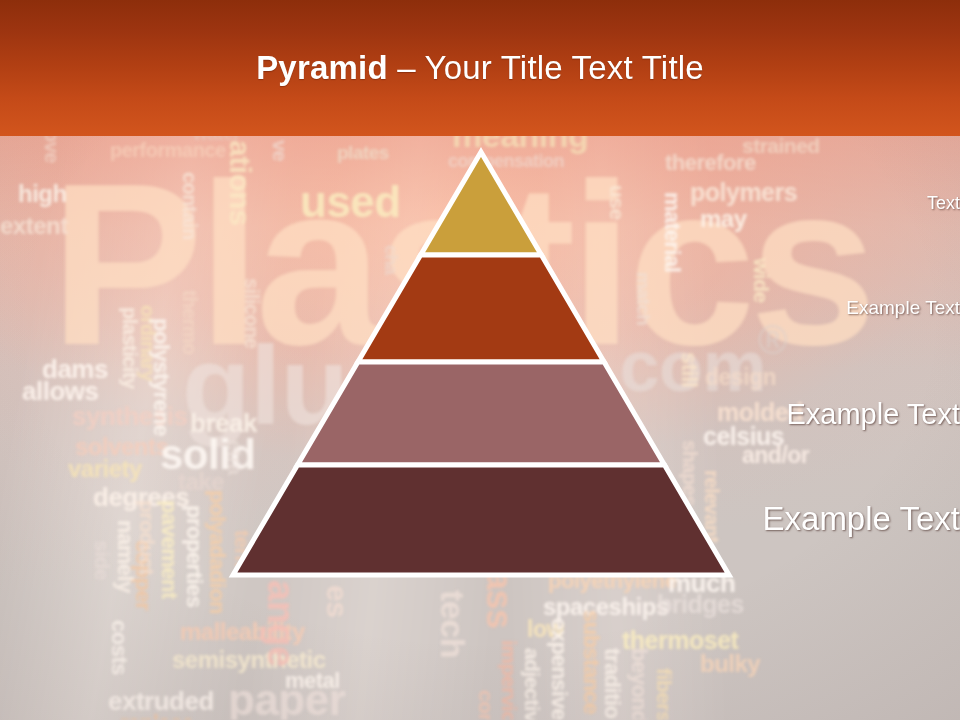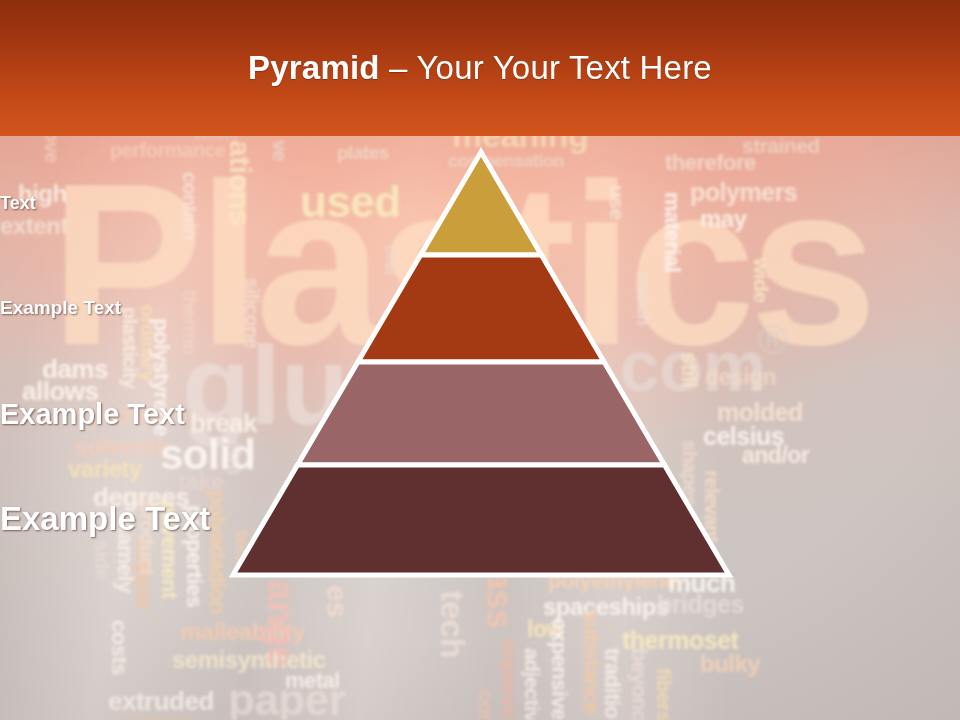--- a/index.html
+++ b/index.html
@@ -91,23 +91,23 @@
 
   
   #pyramid {
     position: absolute;
     left: 0; top: 0;
     width: 960px;
     height: 720px;
   }
   .tier-label {
     position: absolute;
-    text-align: left;
+    text-align: right;
     color: #ffffff;
-    font-weight: 700;
+    font-weight: 400;
     white-space: nowrap;
     text-shadow: 1px 1px 2px rgba(45,15,10,0.55);
     pointer-events: none;
   }
   #label-1 { left: 0; width: 960px; top: 193px; font-size: 18px; }
   #label-2 { left: 0; width: 960px; top: 297px; font-size: 19px; }
   #label-3 { left: 0; width: 960px; top: 398px; font-size: 29px; }
   #label-4 { left: 0; width: 960px; top: 500px; font-size: 33px; }
 </style>
 </head>
@@ -215,17 +215,17 @@
       </g>
   </svg>
 
   <div class="tier-label" id="label-1" style="font-size: 18px;">Text</div>
   <div class="tier-label" id="label-2" style="font-size: 19px;">Example Text</div>
   <div class="tier-label" id="label-3" style="font-size: 29px;">Example Text</div>
   <div class="tier-label" id="label-4" style="font-size: 33px;">Example Text</div>
 
   <div id="titlebar">
     <div id="title-text">
-      <span class="strong">Pyramid</span><span>&nbsp;</span><span class="light">– Your Your Text Here</span>
+      <span class="strong">Pyramid</span><span>&nbsp;</span><span class="light">– Your Title Text Title</span>
     </div>
   </div>
 
 </div>
 
 </body></html>

